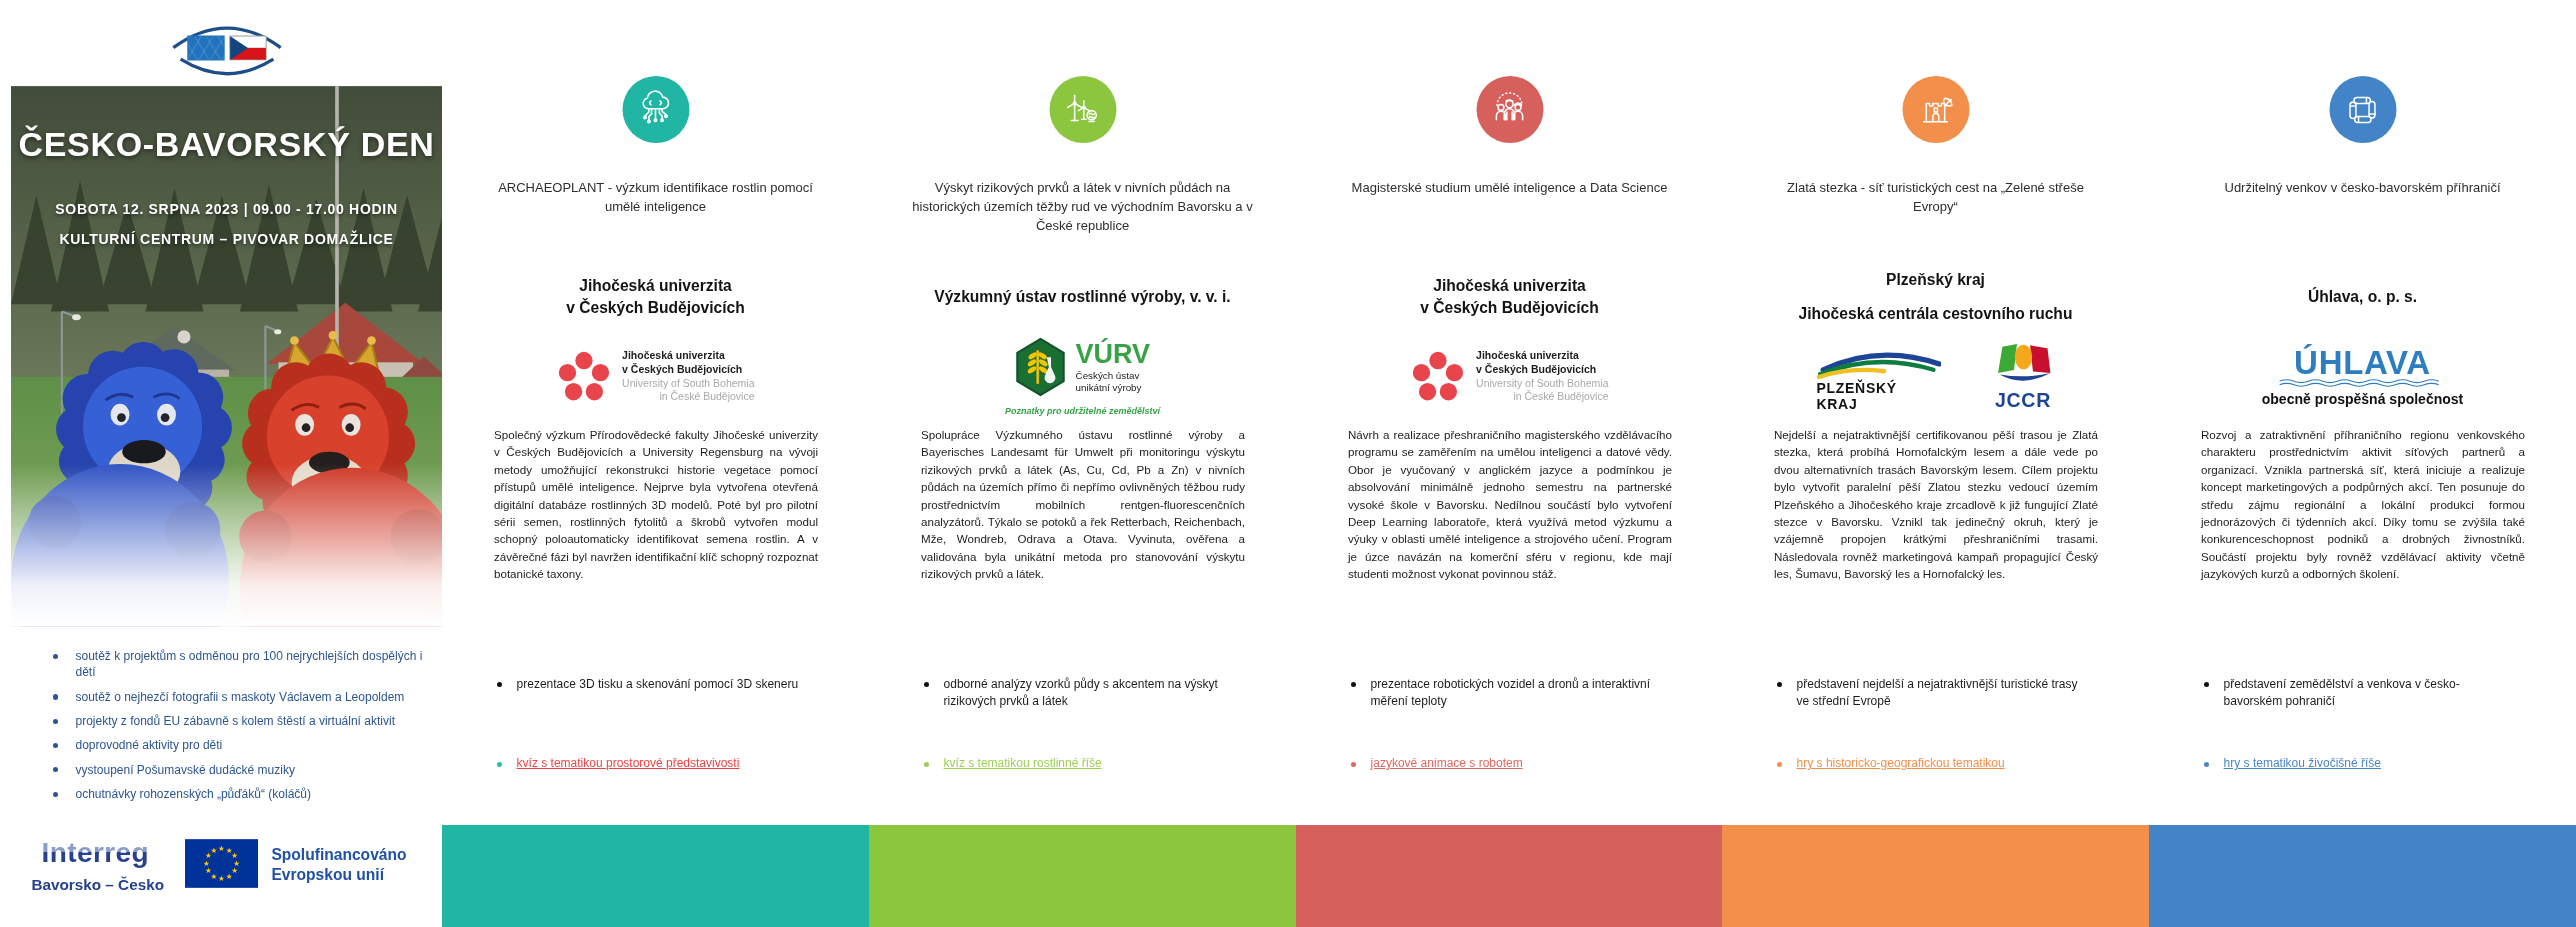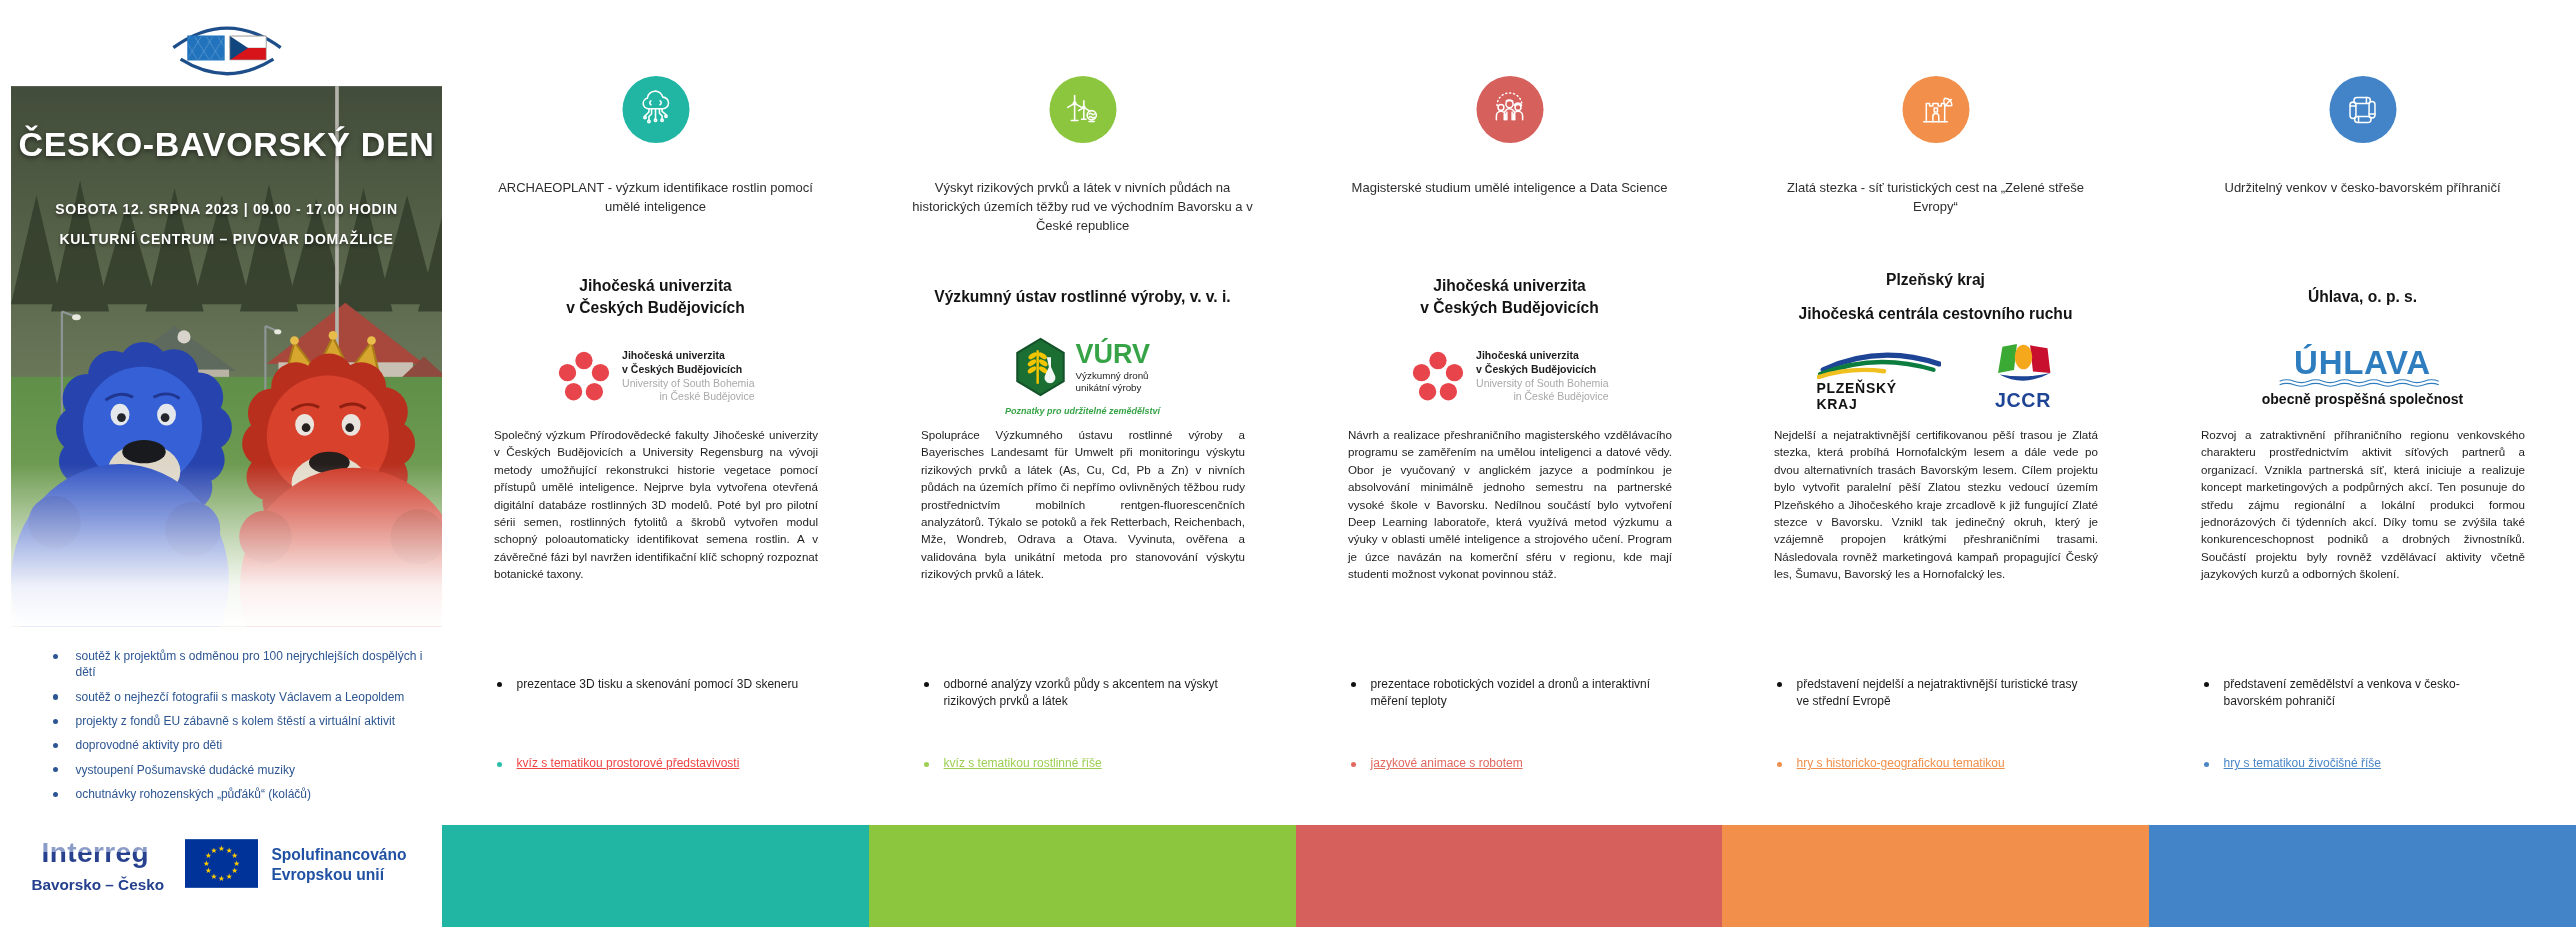--- a/index.html
+++ b/index.html
@@ -374,21 +374,21 @@
               <ellipse cx="25" cy="36" rx="7" ry="3.4" transform="rotate(-35 25 36)"></ellipse>
               <ellipse cx="41" cy="36" rx="7" ry="3.4" transform="rotate(35 41 36)"></ellipse>
               <ellipse cx="25" cy="46" rx="7" ry="3.4" transform="rotate(-35 25 46)"></ellipse>
               <ellipse cx="41" cy="46" rx="7" ry="3.4" transform="rotate(35 41 46)"></ellipse>
             </g>
             <path d="M46,28 h6 v14 l6,13 a8,8 0 0 1 -7.5,10 a8,8 0 0 1 -7.5,-10 l6,-13 z" fill="#ffffff" opacity="0.95"></path>
           </svg>
           <div class="vurv-right">
             <div class="acro">VÚRV</div>
             <div class="sub">
-              <div>Výzkumný dronů</div>
+              <div>Českých ústav</div>
               <div>unikátní výroby</div>
             </div>
           </div>
         </div>
         <div class="vurv-tag">Poznatky pro udržitelné zemědělství</div>
       </div>
     </div>
     <div class="col-para">Spolupráce Výzkumného ústavu rostlinné výroby a Bayerisches Landesamt für Umwelt při monitoringu výskytu rizikových prvků a látek (As, Cu, Cd, Pb a Zn) v nivních půdách na územích přímo či nepřímo ovlivněných těžbou rudy prostřednictvím mobilních rentgen-fluorescenčních analyzátorů. Týkalo se potoků a řek Retterbach, Reichenbach, Mže, Wondreb, Odrava a Otava. Vyvinuta, ověřena a validována byla unikátní metoda pro stanovování výskytu rizikových prvků a látek.</div>
     <div class="col-bullet">
       <span class="dot"></span>

